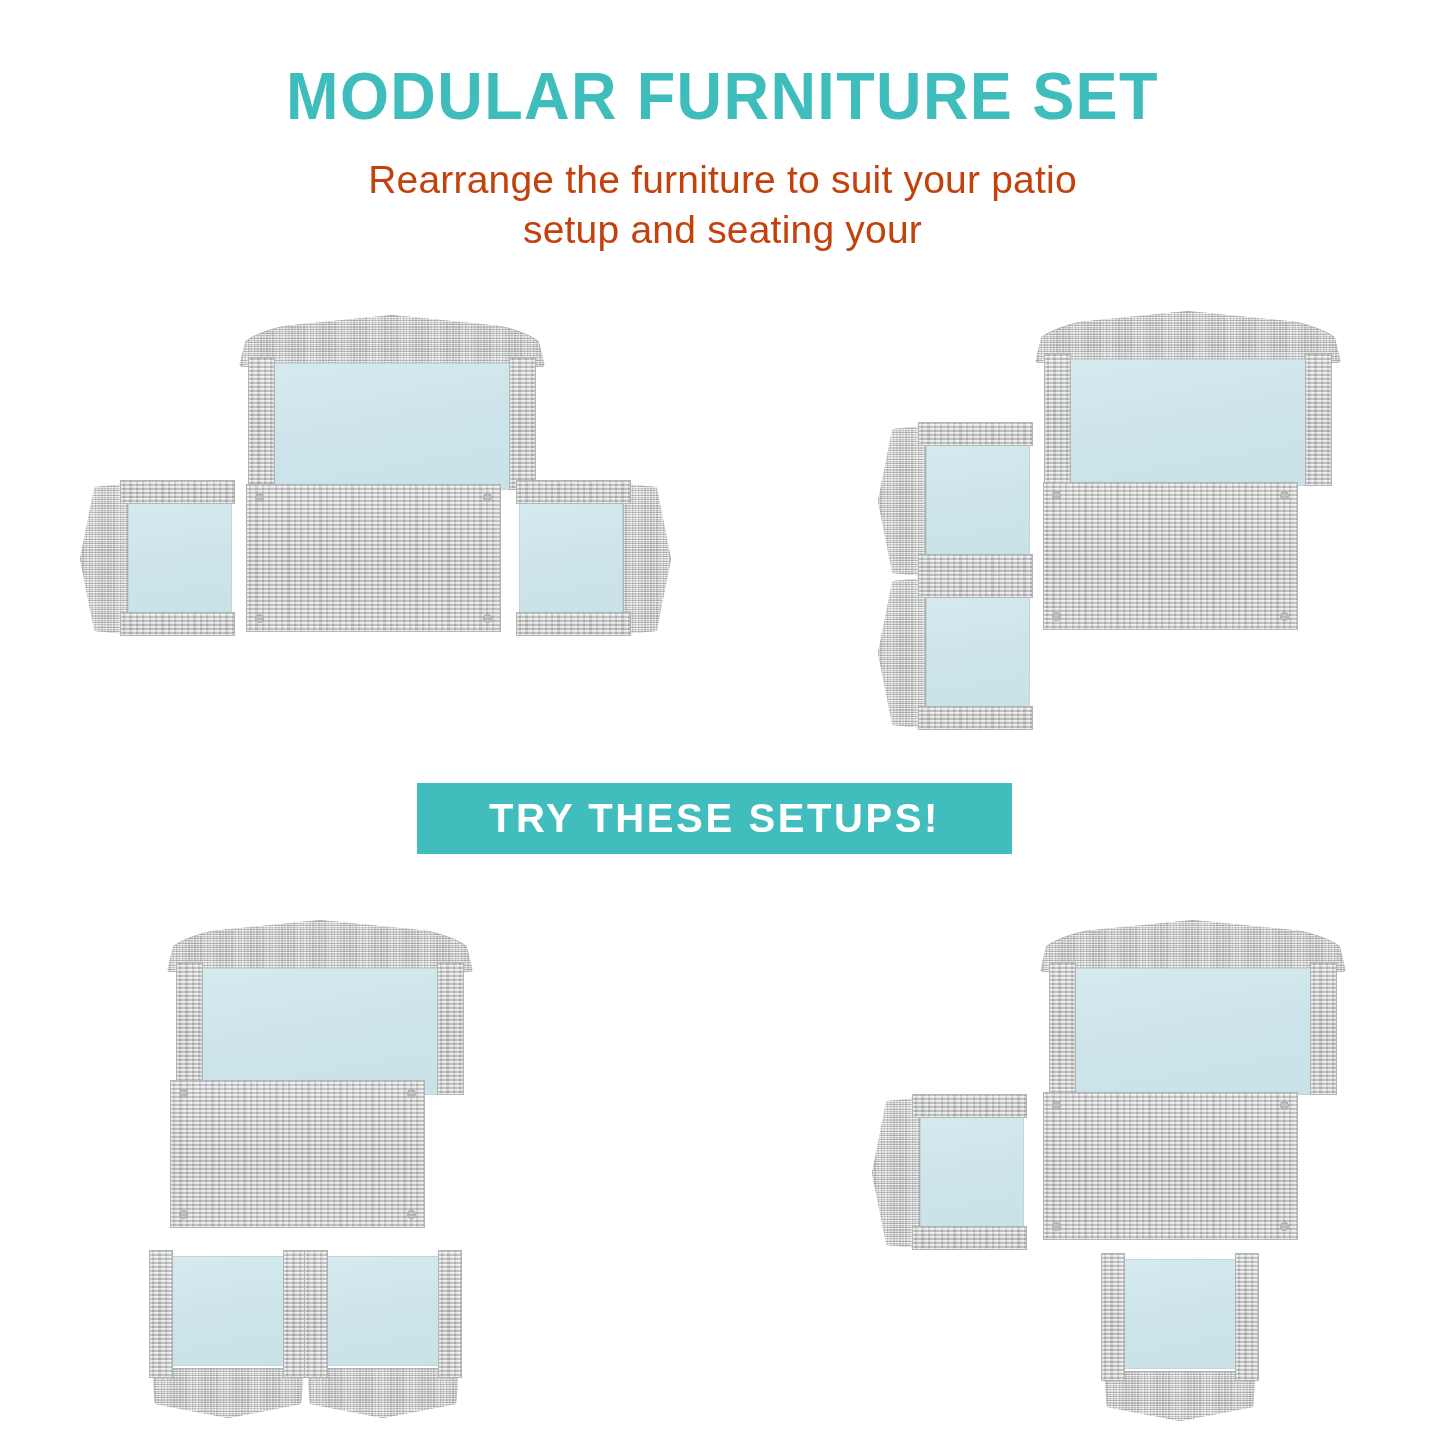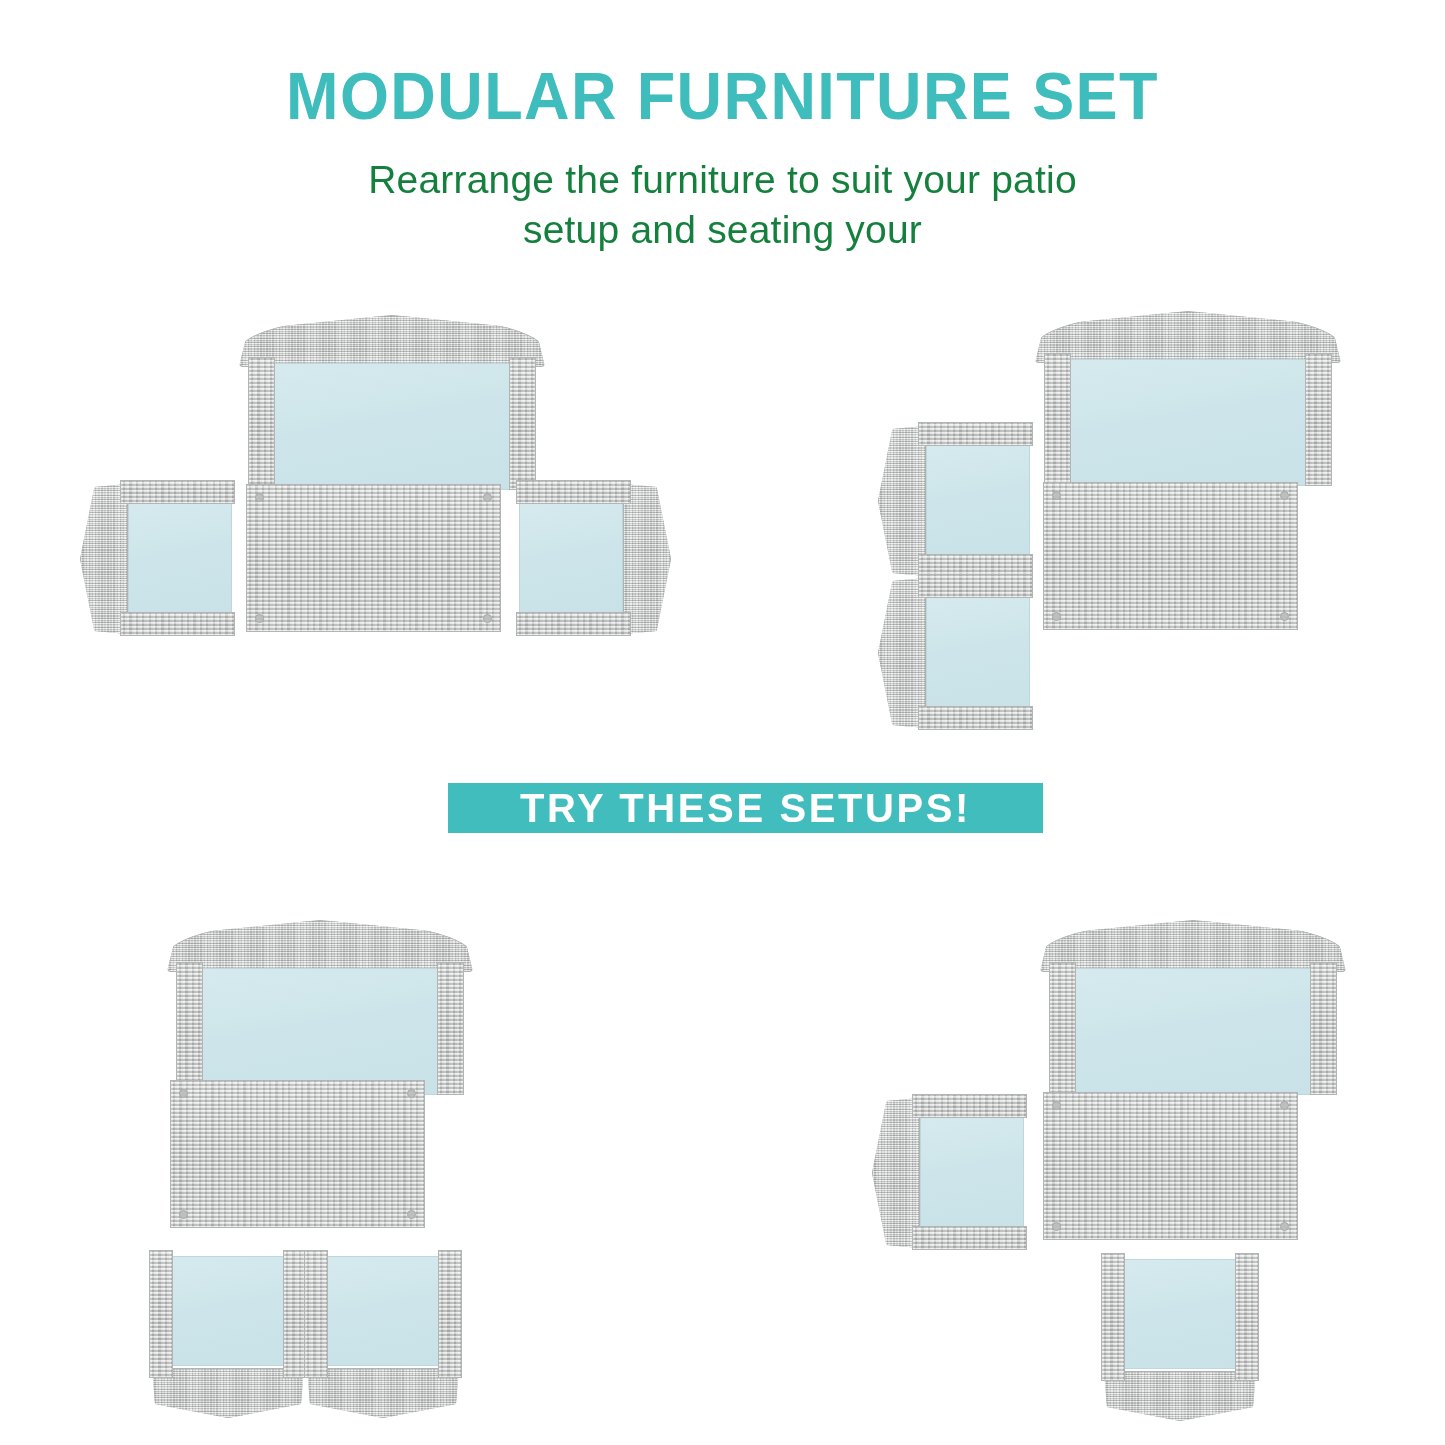--- a/index.html
+++ b/index.html
@@ -33,32 +33,32 @@
     color: #3FBCBC;
     transform: scaleX(0.94);
     white-space: nowrap;
   }
   #page-subtitle {
     margin: 0;
     padding-top: 26px;
     font-size: 39px;
     font-weight: 300;
     line-height: 1.28;
-    color: #15803d;
+    color: #c2410c;
     letter-spacing: 0.2px;
   }
   #page-subtitle .sub-line { display: block; }
 
   
   #setups-banner {
     position: absolute;
-    left: 448px;
+    left: 417px;
     top: 783px;
     width: 595px;
-    height: 50px;
+    height: 71px;
     background: #42BDBD;
     display: flex;
     align-items: center;
     justify-content: center;
   }
   #setups-banner-label {
     color: #ffffff;
     font-size: 40px;
     font-weight: 600;
     letter-spacing: 2.6px;

